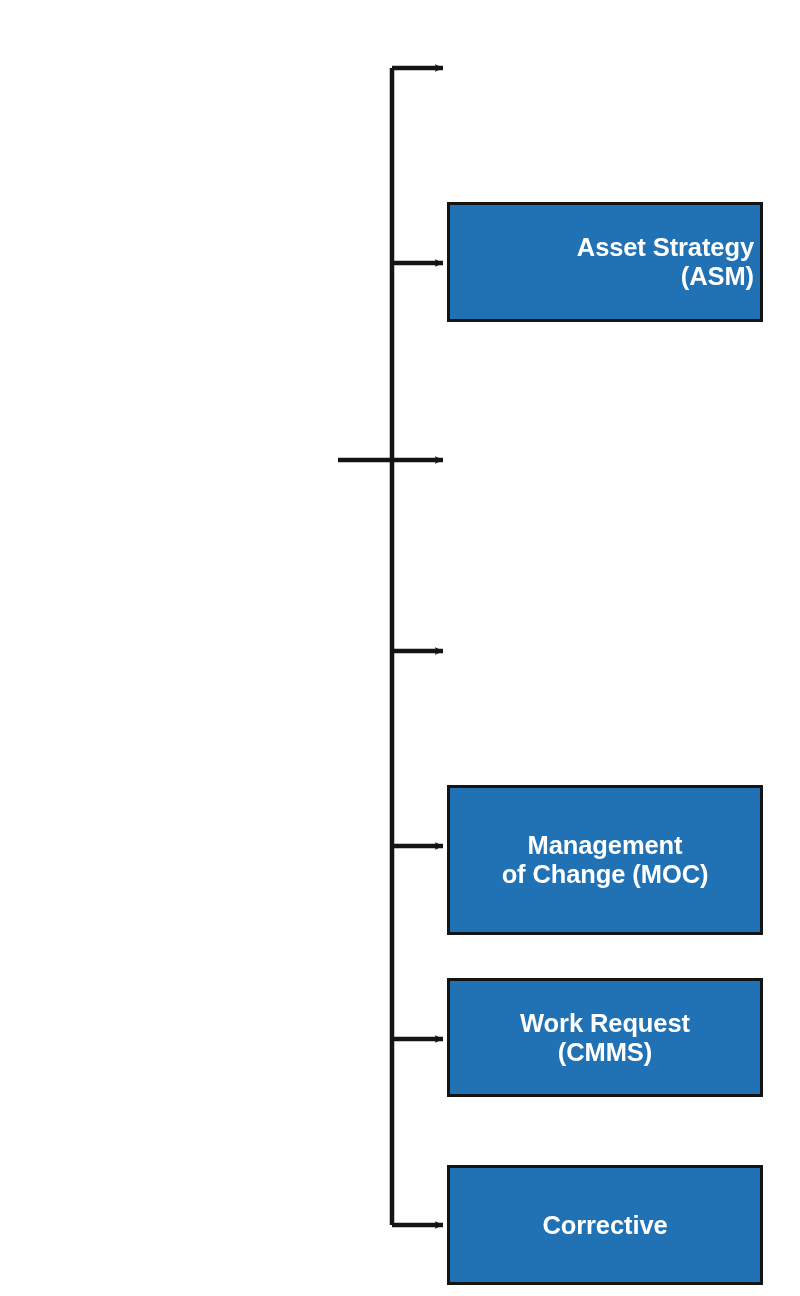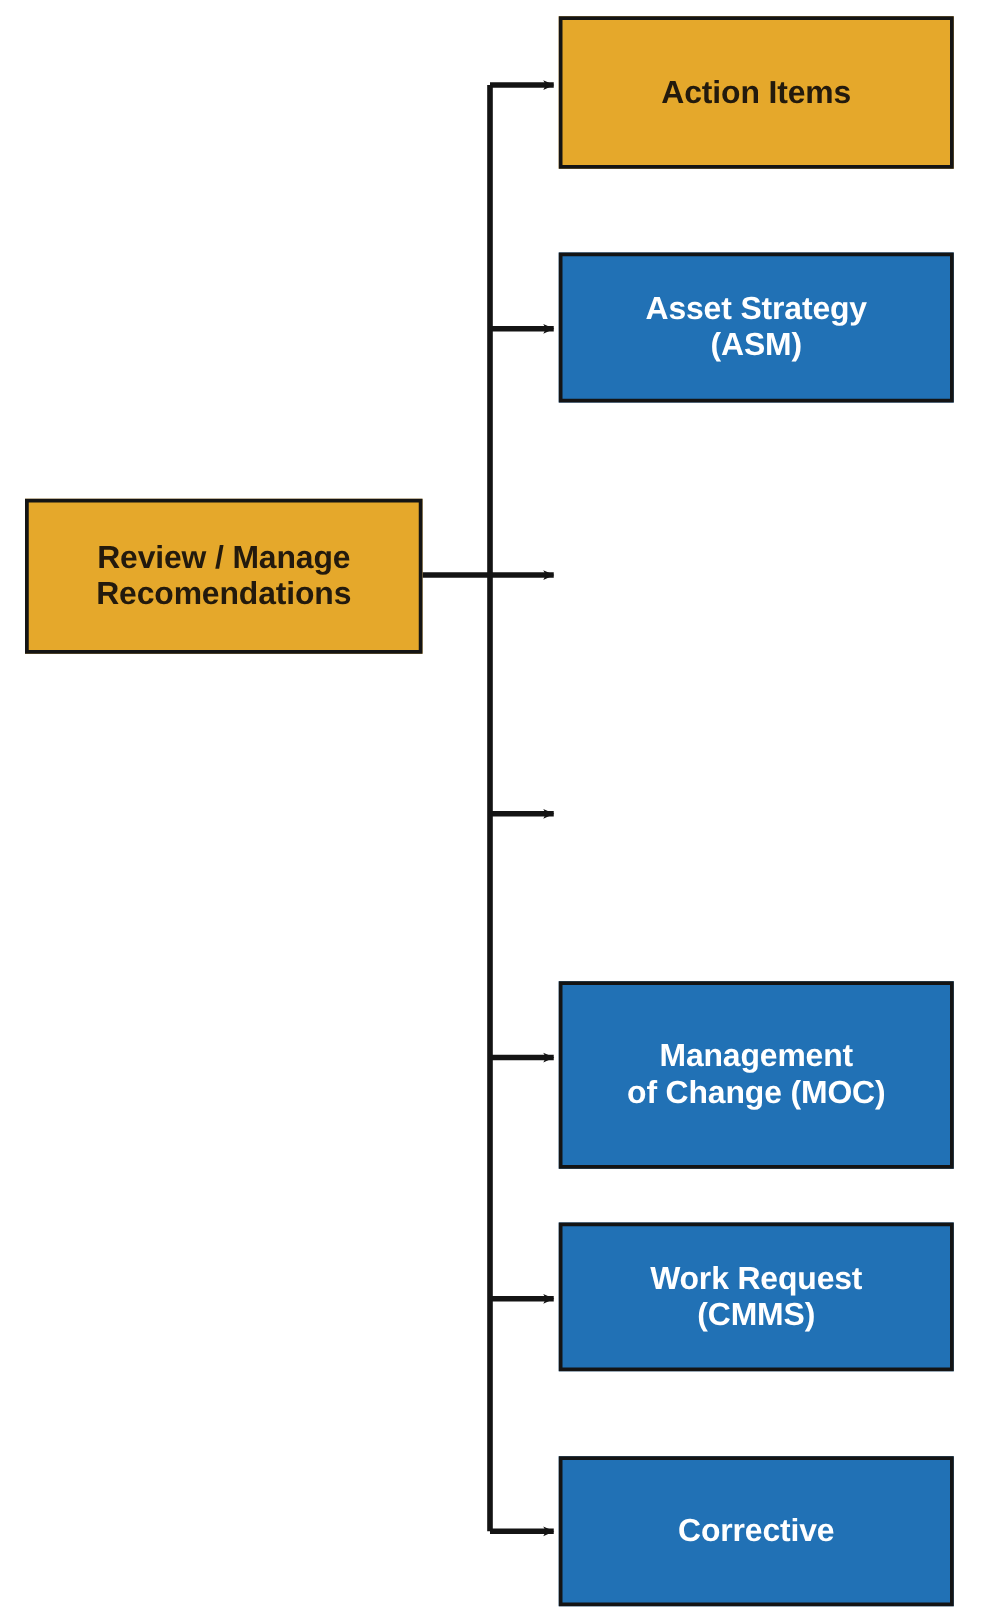--- a/index.html
+++ b/index.html
@@ -61,21 +61,21 @@
   }
   .fill-orange {
     background: #E5A82B;
     color: #231A0D;
   }
   .fill-blue {
     background: #2171B5;
     color: #FFFFFF;
   }
   .n0 { top: 13px;   height: 122px; }
-  .n1 { top: 202px;  height: 120px; }
+  .n1 { top: 202px;  height: 120px; text-align: right; }
   .n2 { top: 398px;  height: 120px; }
   .n3 { top: 590px;  height: 118px; }
   .n4 { top: 785px;  height: 150px; }
   .n5 { top: 978px;  height: 119px; }
   .n6 { top: 1165px; height: 120px; }
 </style>
 </head>
 <body>
 
 <div id="diagram-canvas">
@@ -93,28 +93,21 @@
 
     <path d="M392,68 L443,68" stroke="#141414" stroke-width="4.5" fill="none" marker-end="url(#arrowhead)"></path>
     <path d="M392,263 L443,263" stroke="#141414" stroke-width="4.5" fill="none" marker-end="url(#arrowhead)"></path>
     <path d="M392,460 L443,460" stroke="#141414" stroke-width="4.5" fill="none" marker-end="url(#arrowhead)"></path>
     <path d="M392,651 L443,651" stroke="#141414" stroke-width="4.5" fill="none" marker-end="url(#arrowhead)"></path>
     <path d="M392,846 L443,846" stroke="#141414" stroke-width="4.5" fill="none" marker-end="url(#arrowhead)"></path>
     <path d="M392,1039 L443,1039" stroke="#141414" stroke-width="4.5" fill="none" marker-end="url(#arrowhead)"></path>
     <path d="M392,1225 L443,1225" stroke="#141414" stroke-width="4.5" fill="none" marker-end="url(#arrowhead)"></path>
   </svg>
 
-  <div class="node-box node-source">
-    <span class="node-label">Review / Manage
-Recomendations</span>
-  </div>
 
-  <div class="node-box node-child n0 fill-orange">
-    <span class="node-label">Action Items</span>
-  </div>
 
   <div class="node-box node-child n1 fill-blue">
     <span class="node-label">Asset Strategy
 (ASM)</span>
   </div>
 
 
 
   <div class="node-box node-child n4 fill-blue">
     <span class="node-label">Management

